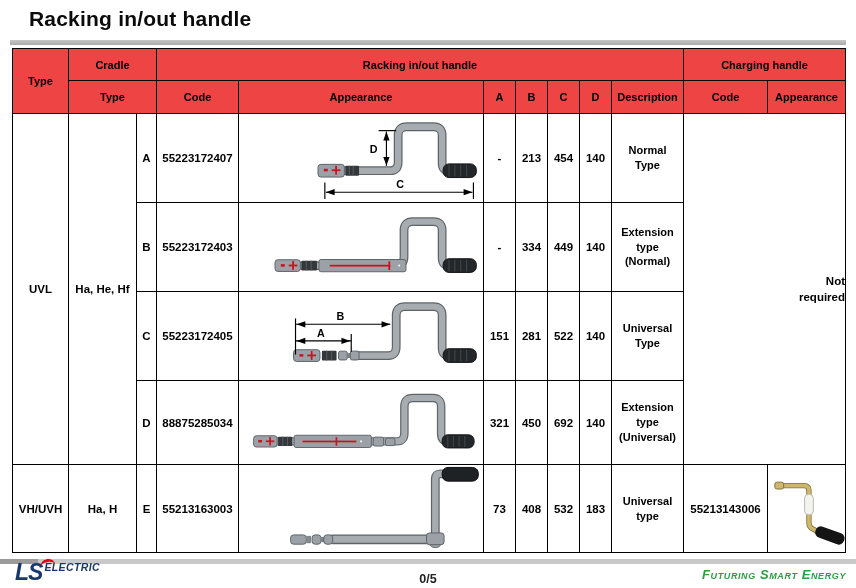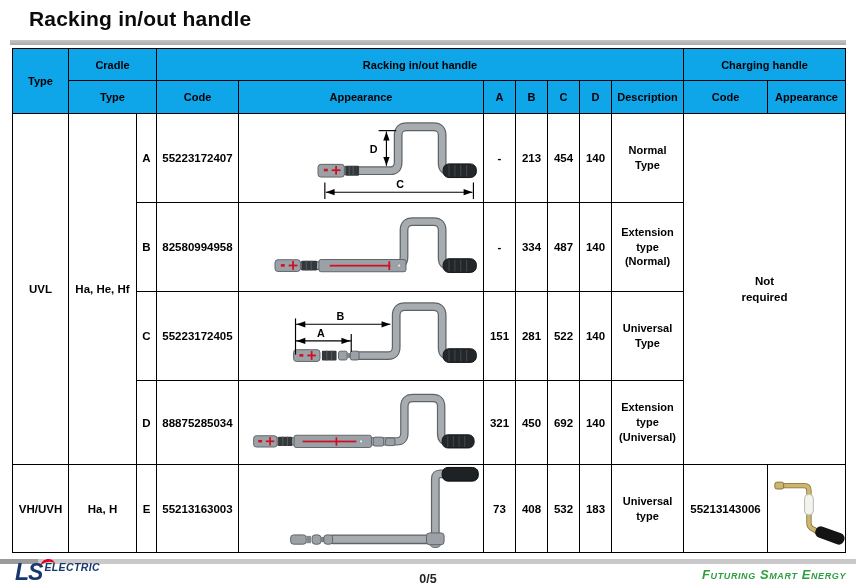--- a/index.html
+++ b/index.html
@@ -2,27 +2,27 @@
 <html><head>
 <meta charset="utf-8">
 <style>
   * { margin:0; padding:0; box-sizing:border-box; }
   html,body { width:856px; height:588px; background:#fff; font-family:"Liberation Sans", sans-serif; position:relative; overflow:hidden; }
   .title { position:absolute; left:29px; top:7px; font-size:21px; font-weight:bold; color:#0b0b0b; letter-spacing:0.2px; }
   .title-bar { position:absolute; left:10px; top:40px; width:836px; height:5px; background:linear-gradient(#c6c6c6,#aaaaaa); }
 
   table.spec { position:absolute; left:12px; top:48px; width:833px; border-collapse:collapse; table-layout:fixed; }
   .spec th, .spec td { border:1px solid #000; text-align:center; vertical-align:middle; color:#000; padding:0; font-weight:bold; }
-  .spec th { background:#0ea5e9; font-size:11px; }
+  .spec th { background:#ef4444; font-size:11px; }
   .spec td { font-size:11.5px; background:#fff; }
   td.code-cell { font-size:11.5px; white-space:nowrap; }
   td.desc-cell { font-size:11px; padding:12px 3px; line-height:1.35; }
   td.appearance-cell { padding:0; }
   td.appearance-cell svg { display:block; margin:0 auto; }
-  td.note-cell { white-space:pre-line; line-height:1.4; }
+  td.note-cell { white-space:pre-line; line-height:1.4;text-align:right; }
   svg text { font-family:"Liberation Sans", sans-serif; font-size:11px; font-weight:bold; fill:#000; }
 
   .footer-bar { position:absolute; left:0; top:559px; width:856px; height:5px; background:#c9c9c9; }
   .footer-bar-dark { position:absolute; left:0; top:559px; width:38px; height:5px; background:#9b9b9b; }
 
   .ls-logo { position:absolute; left:15px; top:561px; display:flex; align-items:flex-start; }
   .ls-main { font-size:23px; font-weight:900; font-style:italic; color:#17386e; letter-spacing:-1px; line-height:1; position:relative; }
   .ls-swoosh { position:absolute; left:25px; top:-2px; width:15px; height:7px; border-top:3.5px solid #e3001b; border-radius:50% 50% 0 0 / 100% 100% 0 0; transform:rotate(-10deg); }
   .ls-sub { font-size:10.5px; font-weight:900; font-style:italic; color:#17386e; letter-spacing:0.4px; margin-left:2px; padding-bottom:2px; font-variant:small-caps; }
 
@@ -111,21 +111,21 @@
       <td>213</td>
       <td>454</td>
       <td>140</td>
       <td class="desc-cell">Normal Type</td>
       <td class="note-cell" colspan="2" rowspan="4">Not
 required</td>
     </tr>
 
     <tr style="height:89px">
       <td>B</td>
-      <td class="code-cell">82580994958</td>
+      <td class="code-cell">55223172403</td>
       <td class="appearance-cell">
         <svg width="243" height="87" viewBox="0 0 245 89">
           <path d="M62,63 L158,63 Q166,63 166,54 L166,27 Q166,18 175,18 L196,18 Q205,18 205,27 L205,55 Q205,63 212,63" fill="none" stroke="#5d6468" stroke-width="9" stroke-linecap="round"></path>
           <path d="M62,63 L158,63 Q166,63 166,54 L166,27 Q166,18 175,18 L196,18 Q205,18 205,27 L205,55 Q205,63 212,63" fill="none" stroke="#a7acb0" stroke-width="6.5" stroke-linecap="round"></path>
           <rect x="34" y="57" width="26" height="12" rx="3" fill="#9ba1a6" stroke="#5d6468"></rect>
           <rect x="40" y="61.5" width="4" height="2.6" fill="#cf1020"></rect>
           <rect x="48" y="62" width="9" height="1.8" fill="#cf1020"></rect>
           <rect x="51.6" y="58.4" width="1.8" height="9" fill="#cf1020"></rect>
           <rect x="61" y="58" width="16" height="10" rx="1" fill="#34383b"></rect>
           <line x1="66" y1="58" x2="66" y2="68" stroke="#585c5f" stroke-width="1"></line>
@@ -136,21 +136,21 @@
           <circle cx="161" cy="63" r="1.1" fill="#eeeeee"></circle>
           <rect x="206" y="56" width="34" height="14" rx="6" fill="#24272a" stroke="#101214"></rect>
           <line x1="212" y1="57" x2="212" y2="69" stroke="#3f4347" stroke-width="1.2"></line>
           <line x1="218" y1="57" x2="218" y2="69" stroke="#3f4347" stroke-width="1.2"></line>
           <line x1="224" y1="57" x2="224" y2="69" stroke="#3f4347" stroke-width="1.2"></line>
           <line x1="230" y1="57" x2="230" y2="69" stroke="#3f4347" stroke-width="1.2"></line>
         </svg>
       </td>
       <td>-</td>
       <td>334</td>
-      <td>487</td>
+      <td>449</td>
       <td>140</td>
       <td class="desc-cell">Extension type (Normal)</td>
     </tr>
 
     <tr style="height:89px">
       <td>C</td>
       <td class="code-cell">55223172405</td>
       <td class="appearance-cell">
         <svg width="243" height="87" viewBox="0 0 245 89">
           <path d="M119,64 L150,64 Q158,64 158,55 L158,23 Q158,14 167,14 L196,14 Q205,14 205,23 L205,56 Q205,64 212,64" fill="none" stroke="#5d6468" stroke-width="9" stroke-linecap="round"></path>

